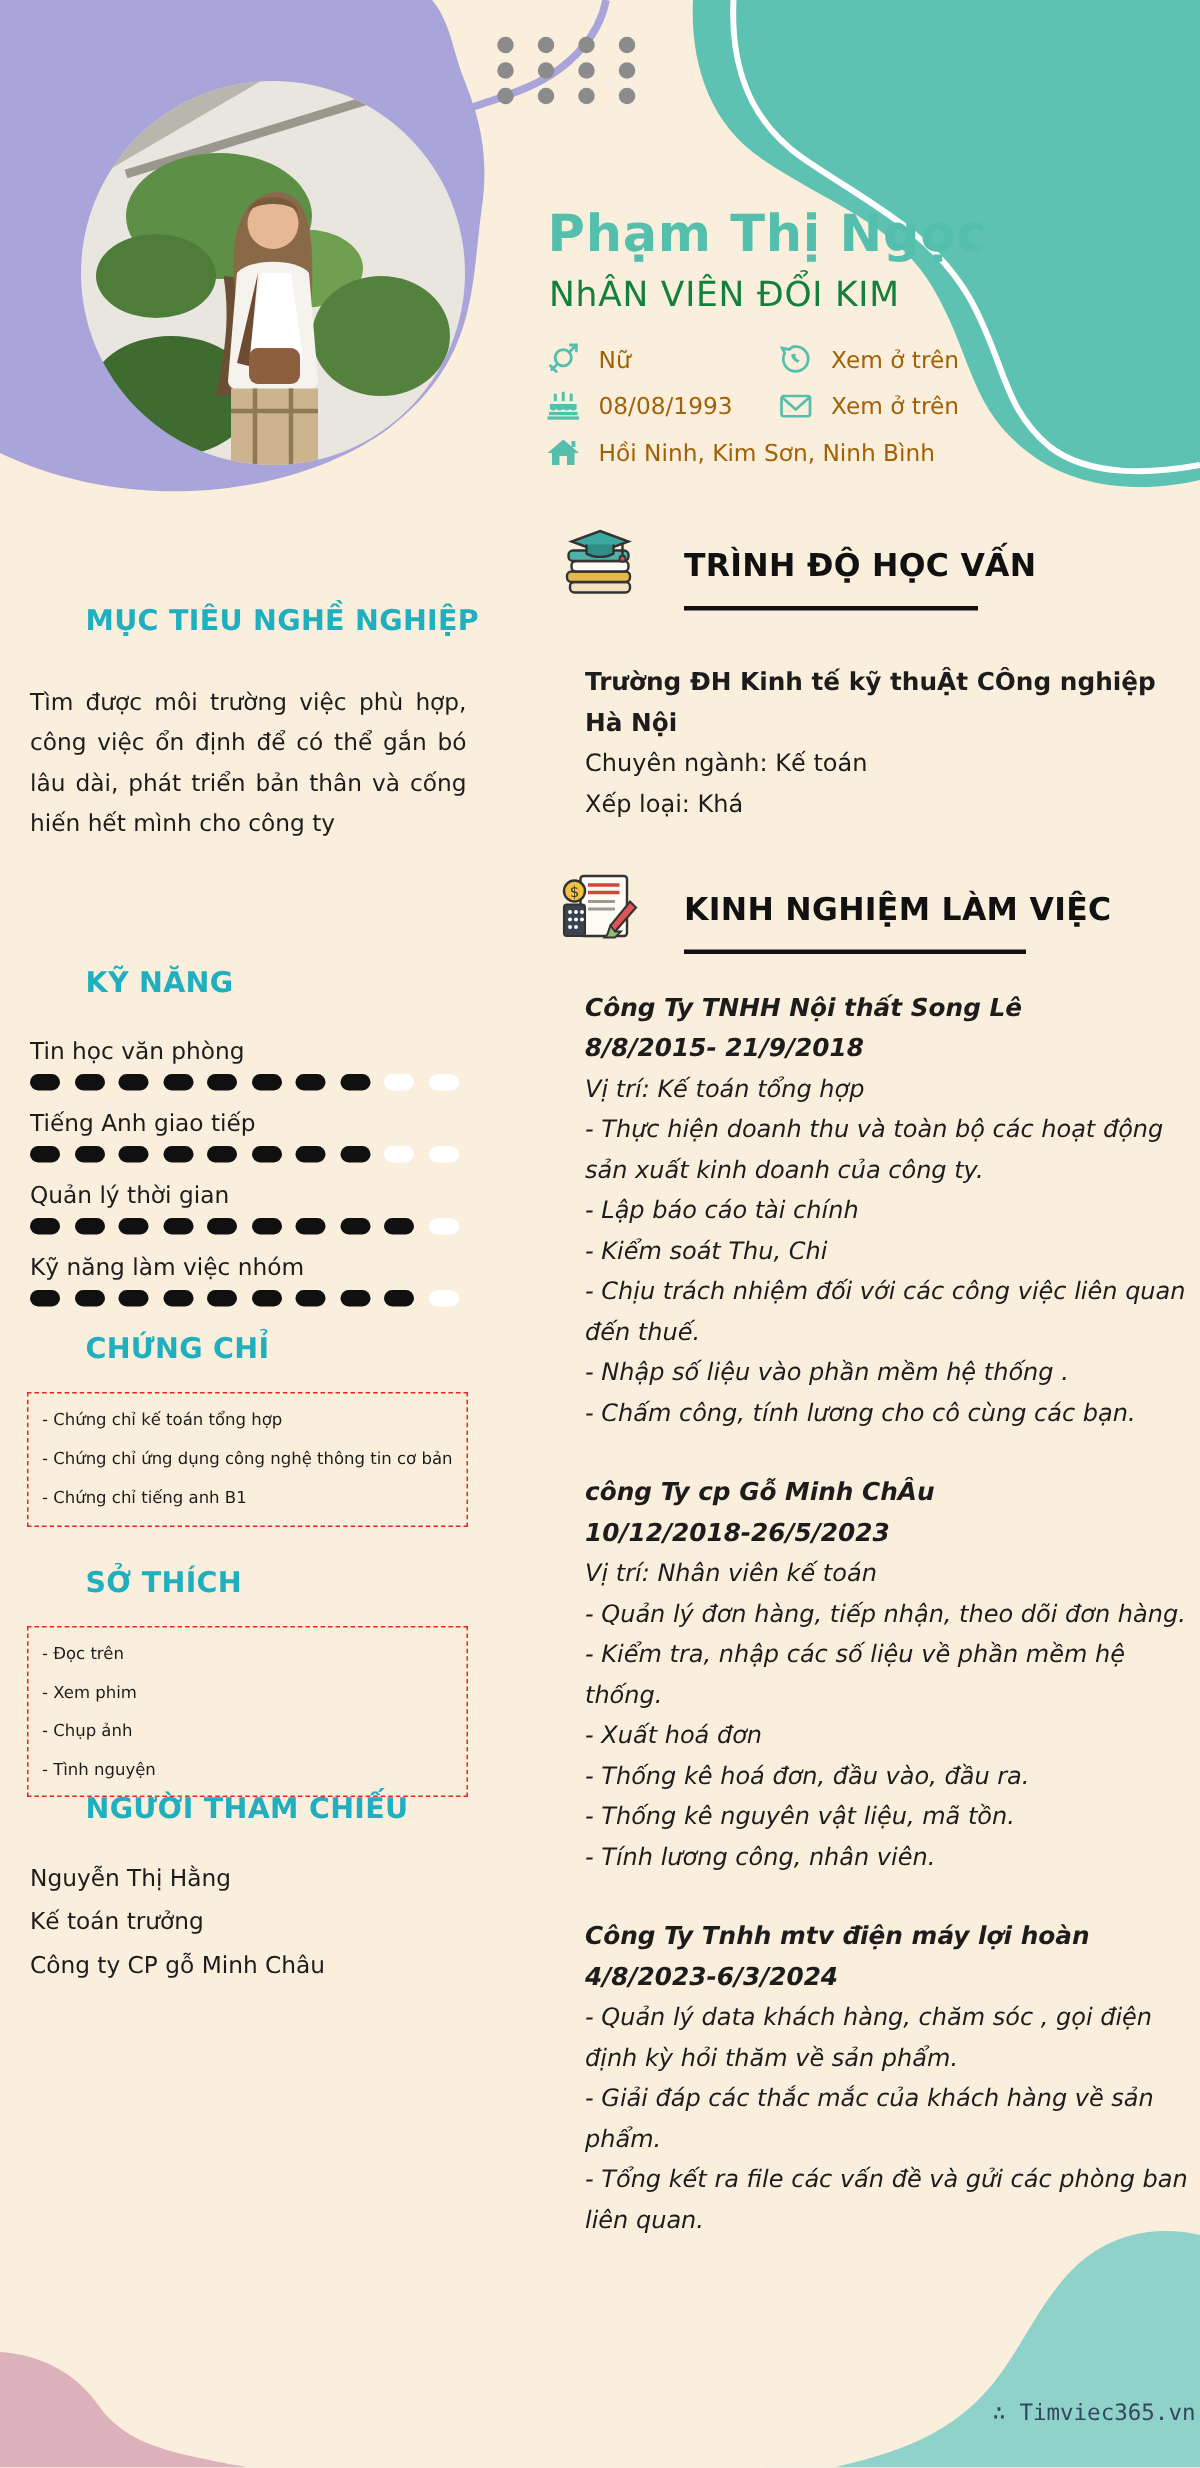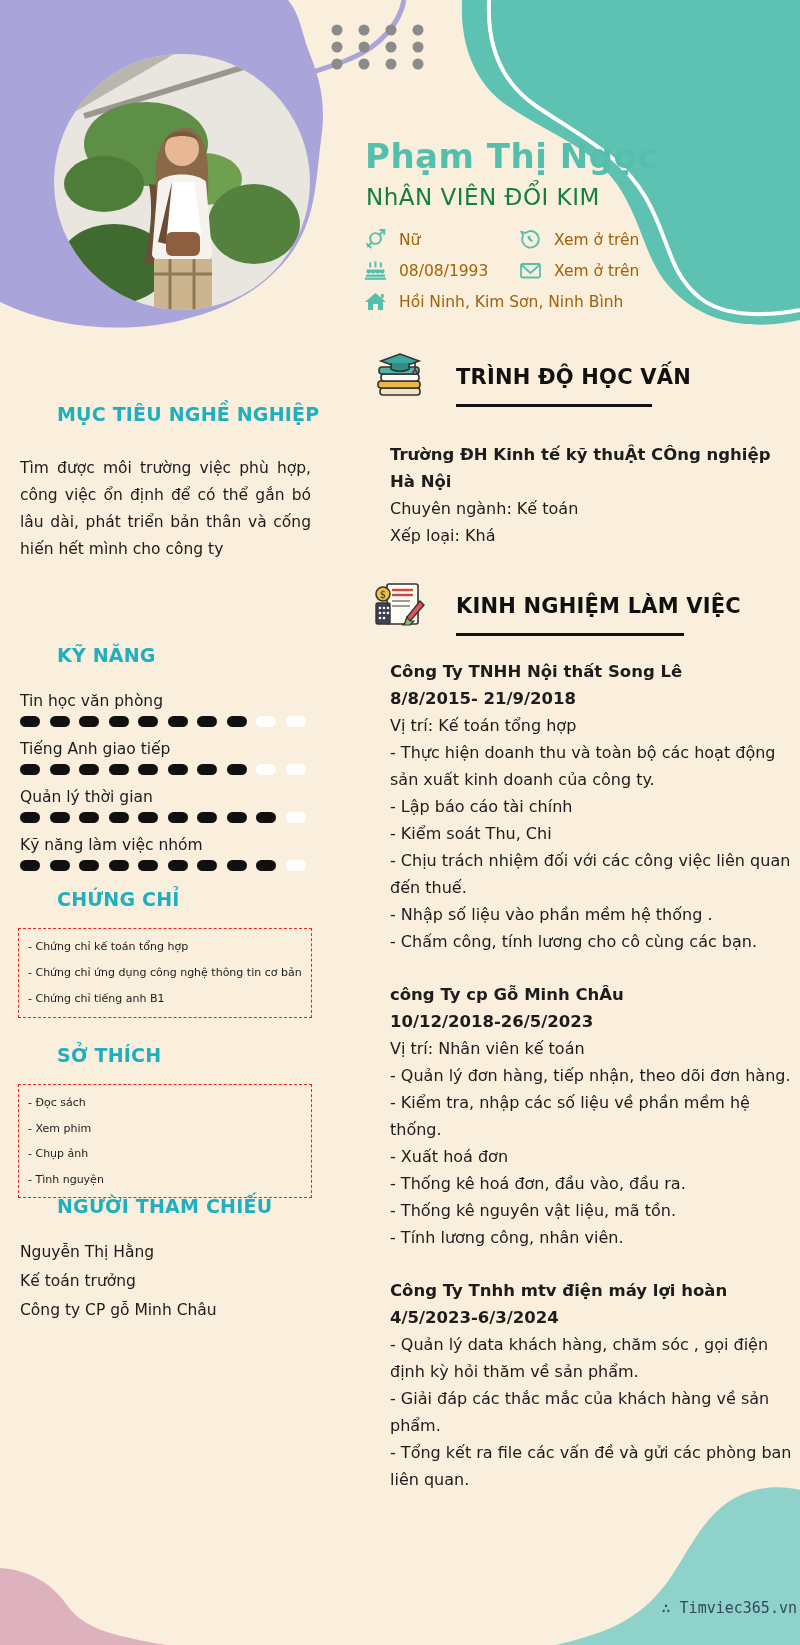--- a/index.html
+++ b/index.html
@@ -37,21 +37,21 @@
   .sec-ico{width:52px;height:46px;flex:0 0 52px;}
   .sec-tw{margin-left:30px;padding-top:12px;}
   .sec-title{font-size:21px;font-weight:bold;color:#111;margin:0;line-height:26px;letter-spacing:.2px;}
   .rule{height:3px;background:#111;margin-top:14px;}
   .rule-edu{width:196px;}
   .rule-exp{width:228px;}
   .edu-body{margin:34px 0 0 16px;font-size:16px;line-height:27px;}
   .edu-body .b{font-weight:bold;font-size:16.5px;}
   .edu-body p{margin:0;}
   .exp-header{margin-top:32px;}
-  .jobs{margin:22px 0 0 16px;}
+  .jobs{margin:22px 0 0 16px;font-style:italic;}
   .job{margin-bottom:26px;font-size:16px;line-height:27px;}
   .job p{margin:0;}
   .job .b{font-weight:bold;font-size:16.5px;}
   
   .logo{position:absolute;right:3px;top:1599px;font-family:"DejaVu Sans Mono","Liberation Mono",monospace;font-size:15px;color:#33475F;}
 </style>
 </head>
 <body>
 
 <div class="page">
@@ -236,21 +236,21 @@
 
   <div class="l-head" style="top:888px;">CHỨNG CHỈ</div>
   <div class="dash-box cert-box">
     <p>- Chứng chỉ kế toán tổng hợp</p>
     <p>- Chứng chỉ ứng dụng công nghệ thông tin cơ bản</p>
     <p>- Chứng chỉ tiếng anh B1</p>
   </div>
 
   <div class="l-head" style="top:1044px;">SỞ THÍCH</div>
   <div class="dash-box hobby-box">
-    <p>- Đọc sách</p>
+    <p>- Đọc trên</p>
     <p>- Xem phim</p>
     <p>- Chụp ảnh</p>
     <p>- Tình nguyện</p>
   </div>
 
   <div class="l-head" style="top:1195px;">NGƯỜI THAM CHIẾU</div>
   <div class="refs">
     <p>Nguyễn Thị Hằng</p>
     <p>Kế toán trưởng</p>
     <p>Công ty CP gỗ Minh Châu</p>
@@ -335,21 +335,21 @@
         <p>- Quản lý đơn hàng, tiếp nhận, theo dõi đơn hàng.</p>
         <p>- Kiểm tra, nhập các số liệu về phần mềm hệ thống.</p>
         <p>- Xuất hoá đơn</p>
         <p>- Thống kê hoá đơn, đầu vào, đầu ra.</p>
         <p>- Thống kê nguyên vật liệu, mã tồn.</p>
         <p>- Tính lương công, nhân viên.</p>
       </div>
 
       <div class="job">
         <p class="b">Công Ty Tnhh mtv điện máy lợi hoàn</p>
-        <p class="b">4/5/2023-6/3/2024</p>
+        <p class="b">4/8/2023-6/3/2024</p>
         <p>- Quản lý data khách hàng, chăm sóc , gọi điện định kỳ hỏi thăm về sản phẩm.</p>
         <p>- Giải đáp các thắc mắc của khách hàng về sản phẩm.</p>
         <p>- Tổng kết ra file các vấn đề và gửi các phòng ban liên quan.</p>
       </div>
 
     </div>
   </div>
 
   <div class="logo">∴ Timviec365.vn</div>
 

